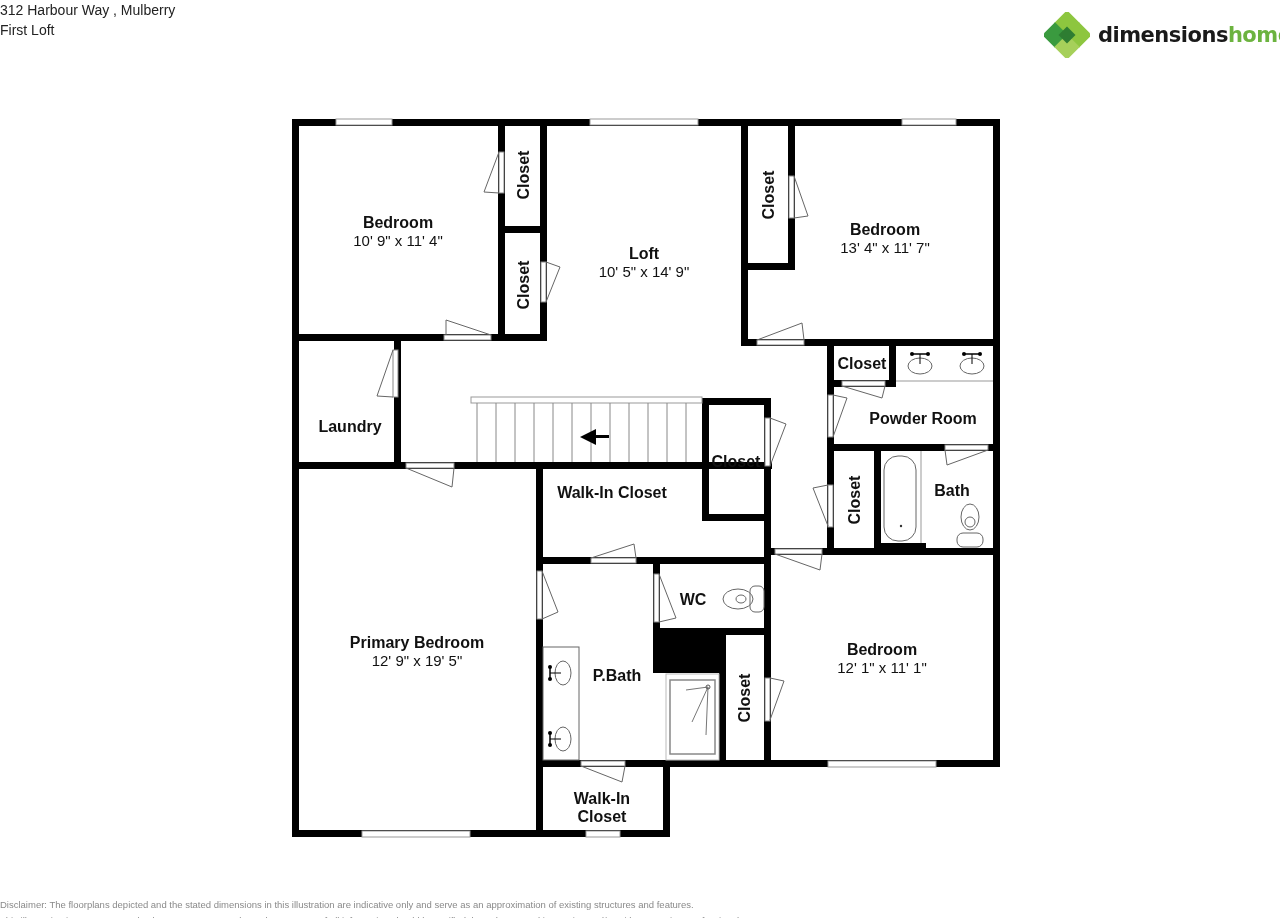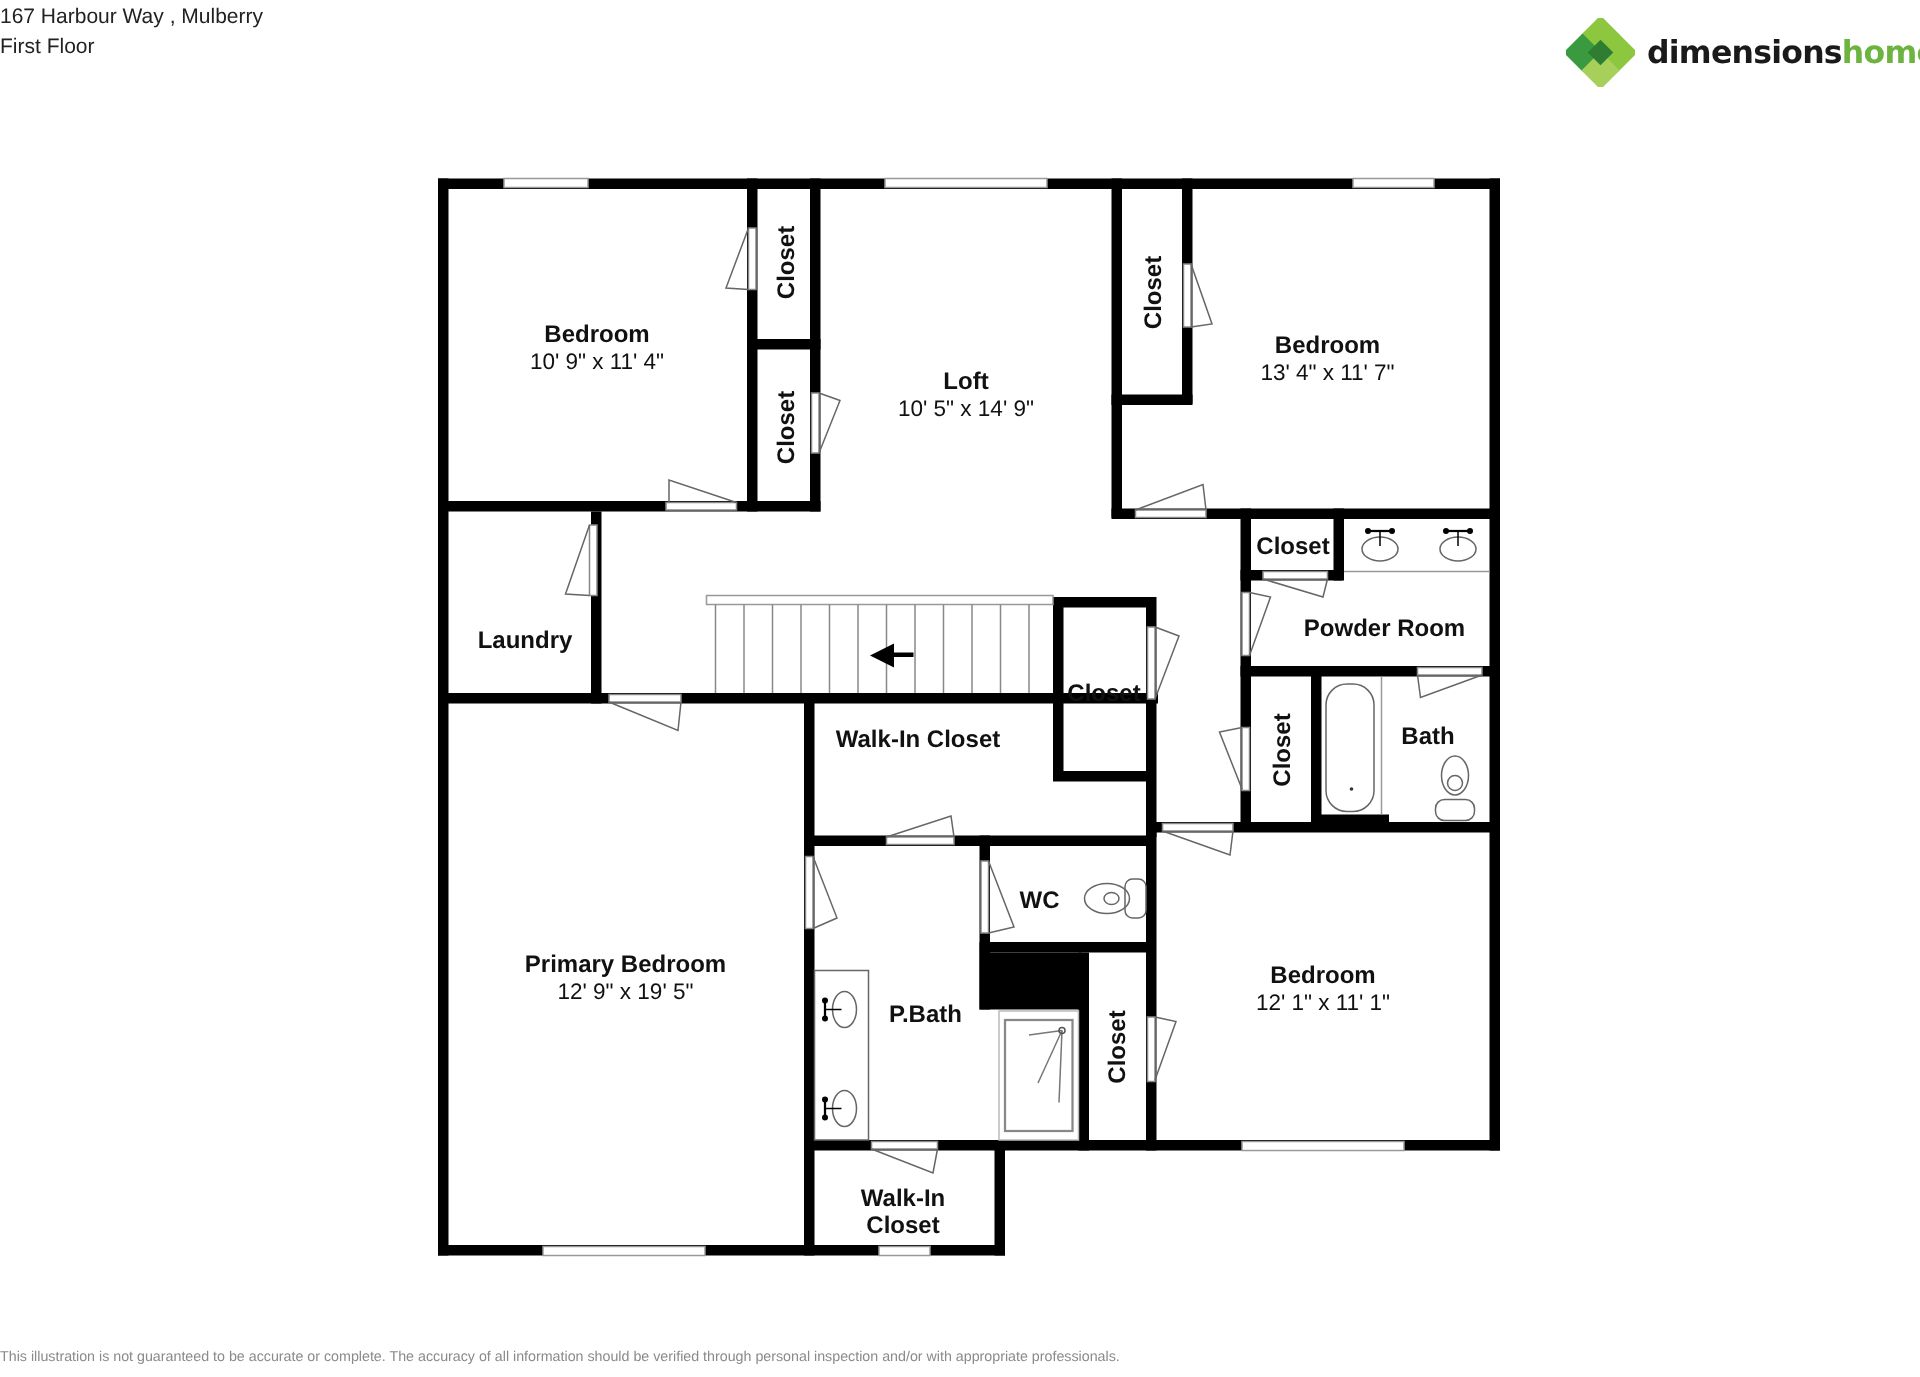--- a/index.html
+++ b/index.html
@@ -17,22 +17,22 @@
   .wall { fill: #000; }
   .win { fill: #fff; stroke: #999; stroke-width: 1; }
   .door { fill: none; stroke: #666; stroke-width: 1; }
   .doorgap { fill: #fff; stroke: #888; stroke-width: 1; }
   .fix { fill: none; stroke: #666; stroke-width: 1; }
 </style>
 </head>
 <body>
 
 <div class="header">
-  <div>167 Harbour Way , Mulberry</div>
-  <div>First Floor</div>
+  <div>312 Harbour Way , Mulberry</div>
+  <div>First Loft</div>
 </div>
 
 <div class="logo">
   <svg width="46" height="46" viewBox="0 0 46 46">
     <rect x="14" y="2" width="18" height="18" transform="rotate(45 23 11)" fill="#8dc63f"></rect>
     <rect x="2" y="14" width="18" height="18" transform="rotate(45 11 23)" fill="#3a9a3f"></rect>
     <rect x="26" y="14" width="18" height="18" transform="rotate(45 35 23)" fill="#8dc63f"></rect>
     <rect x="14" y="26" width="18" height="18" transform="rotate(45 23 35)" fill="#a6d05a"></rect>
     <rect x="17" y="17" width="12" height="12" transform="rotate(45 23 23)" fill="#2e7d32"></rect>
   </svg>
@@ -272,14 +272,15 @@
       <text class="rd" x="882" y="673" text-anchor="middle">12' 1" x 11' 1"</text>
     </g>
     <g>
       <text class="rl" x="602" y="804" text-anchor="middle">Walk-In</text>
       <text class="rl" x="602" y="822" text-anchor="middle">Closet</text>
     </g>
   </g>
 </svg>
 
 <div class="disclaimer">
+  <div>Disclaimer: The floorplans depicted and the stated dimensions in this illustration are indicative only and serve as an approximation of existing structures and features.</div>
   <div>This illustration is not guaranteed to be accurate or complete. The accuracy of all information should be verified through personal inspection and/or with appropriate professionals.</div>
 </div>
 
 </body></html>

